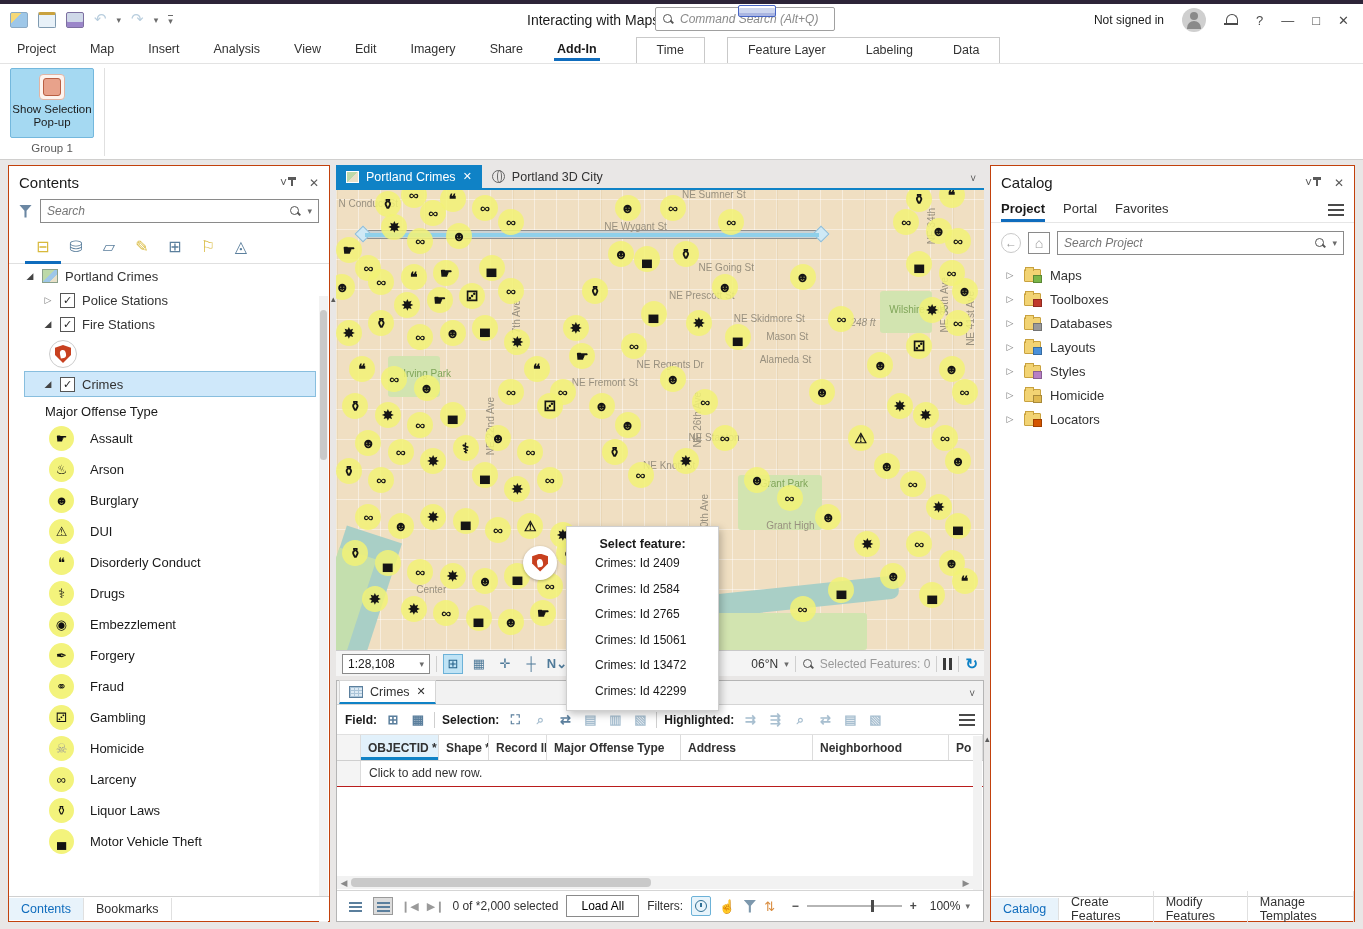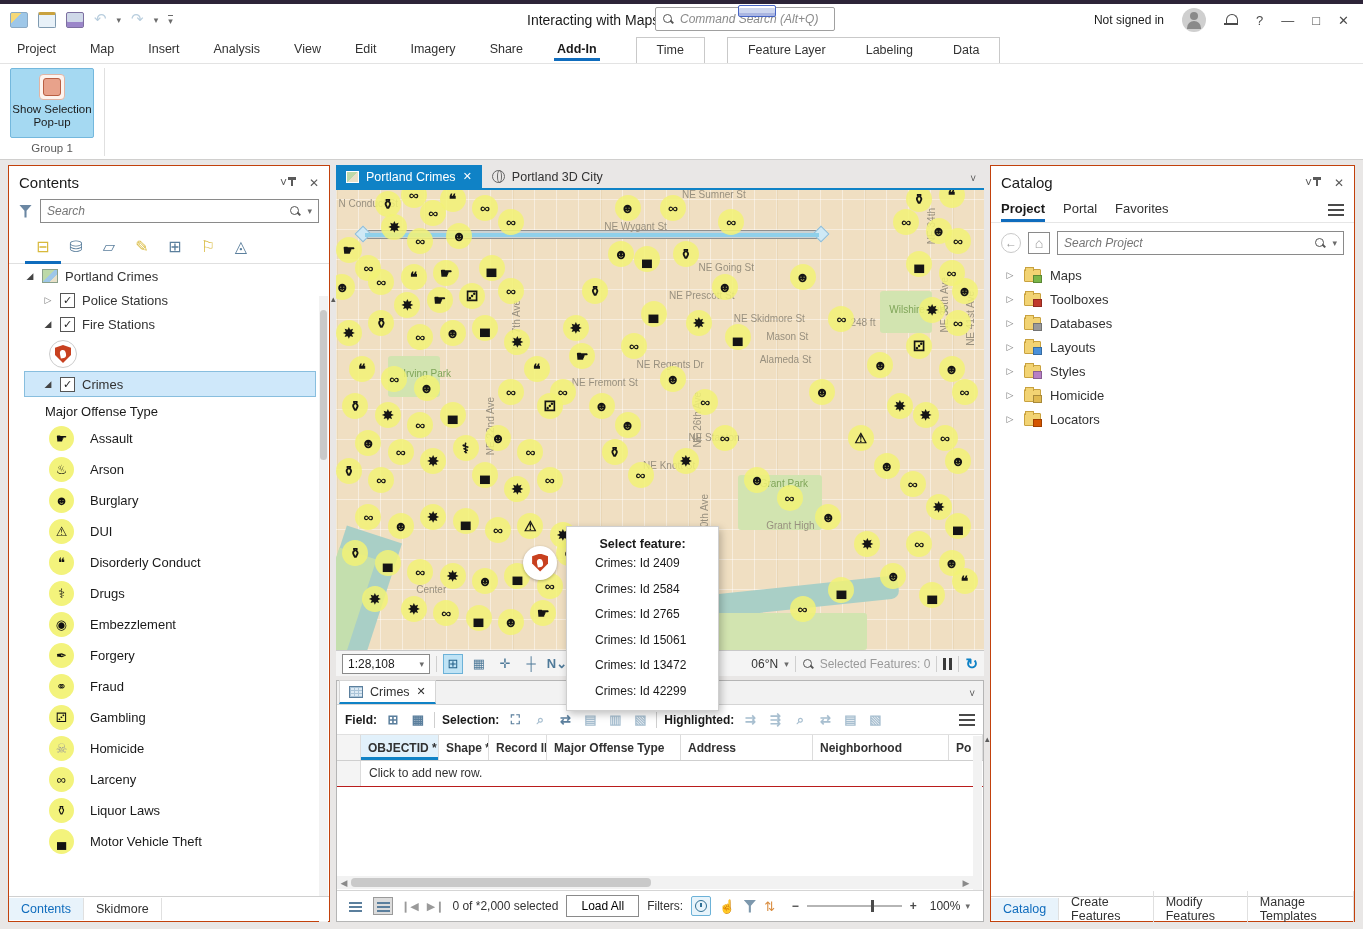--- a/index.html
+++ b/index.html
@@ -346,21 +346,21 @@
       </div>
   </div>
 
   <div class="vscroll" style="right:1px;top:130px;height:640px">
     <span class="pico" style="position:absolute;top:-2px;left:0;font-size:9px">▴</span>
     <div class="vthumb" style="top:14px;height:150px"></div>
     <span class="pico" style="position:absolute;bottom:-2px;left:0;font-size:9px">▾</span>
   </div>
   <div class="bottomtabs" id="contents-bottom-tabs">
       <div class="btab active">Contents</div>
-      <div class="btab">Skidmore</div>
+      <div class="btab">Bookmarks</div>
     </div>
 </div>
 
 <div class="abs" id="viewtabs">
     <div class="vtab active">
       <span class="ticon"></span>
       <span>Portland Crimes</span>
       <span class="x">✕</span>
     </div>
     <div class="vtab">
@@ -390,21 +390,21 @@
       <div class="stlbl" style="left: 62%; top: 28%;">NE Skidmore St</div>
       <div class="stlbl" style="left: 67%; top: 32%;">Mason St</div>
       <div class="stlbl" style="left: 47%; top: 38%;">NE Regents Dr</div>
       <div class="stlbl" style="left: 37%; top: 42%;">NE Fremont St</div>
       <div class="stlbl" style="left: 66%; top: 37%;">Alameda St</div>
       <div class="stlbl" style="left: 55%; top: 54%;">NE Stanton</div>
       <div class="stlbl" style="left: 48%; top: 60%;">NE Knott St</div>
       <div class="stlbl green" style="left: 66%; top: 64%;">Grant Park</div>
       <div class="stlbl" style="left: 67%; top: 73%;">Grant High</div>
       <div class="stlbl green" style="left: 86%; top: 26%;">Wilshire Park</div>
-      <div class="stlbl" style="left: 80%; top: 29%;">248 ft</div>
+      <div class="stlbl" style="left: 80%; top: 29%; font-style: italic;">248 ft</div>
       <div class="stlbl green" style="left: 11%; top: 40%;">Irving Park</div>
       <div class="stlbl" style="left: 13%; top: 87%;">Center</div>
       <div class="stlbl v" style="left: 91%; top: 4%;">NE 34th</div>
       <div class="stlbl v" style="left: 93%; top: 19%;">NE 35th Ave</div>
       <div class="stlbl v" style="left: 97%; top: 22%;">NE 41st Ave</div>
       <div class="stlbl v" style="left: 55%; top: 44%;">NE 26th Ave</div>
       <div class="stlbl v" style="left: 56%; top: 66%;">NE 30th Ave</div>
       <div class="stlbl v" style="left: 27%; top: 24%;">NE 7th Ave</div>
       <div class="stlbl v" style="left: 23%; top: 45%;">NE 22nd Ave</div>
     </div>

